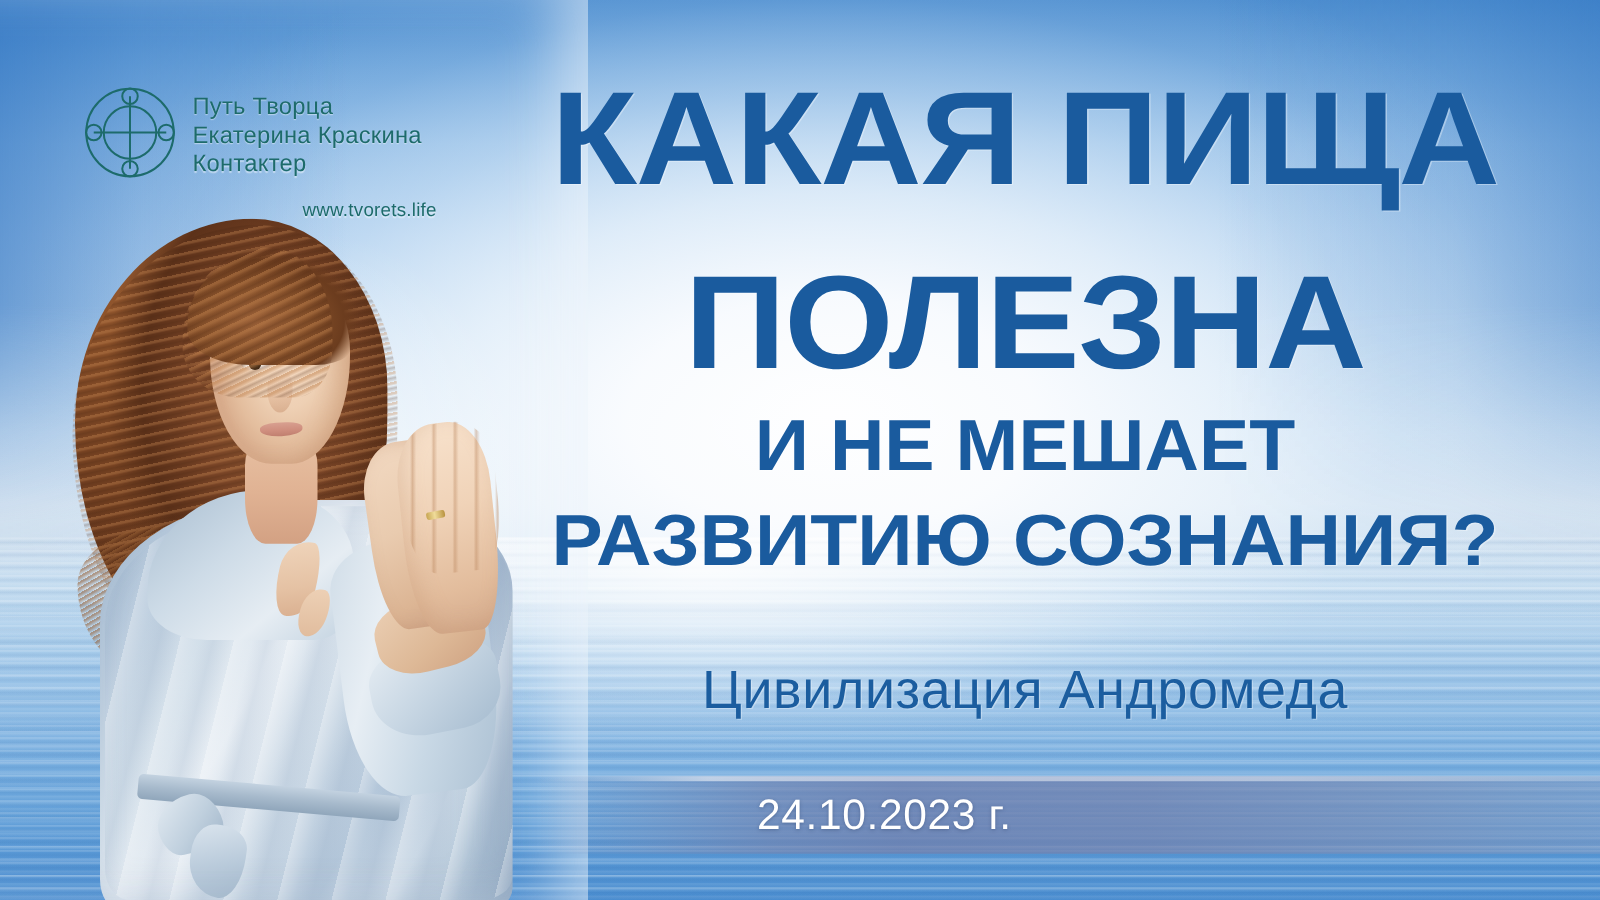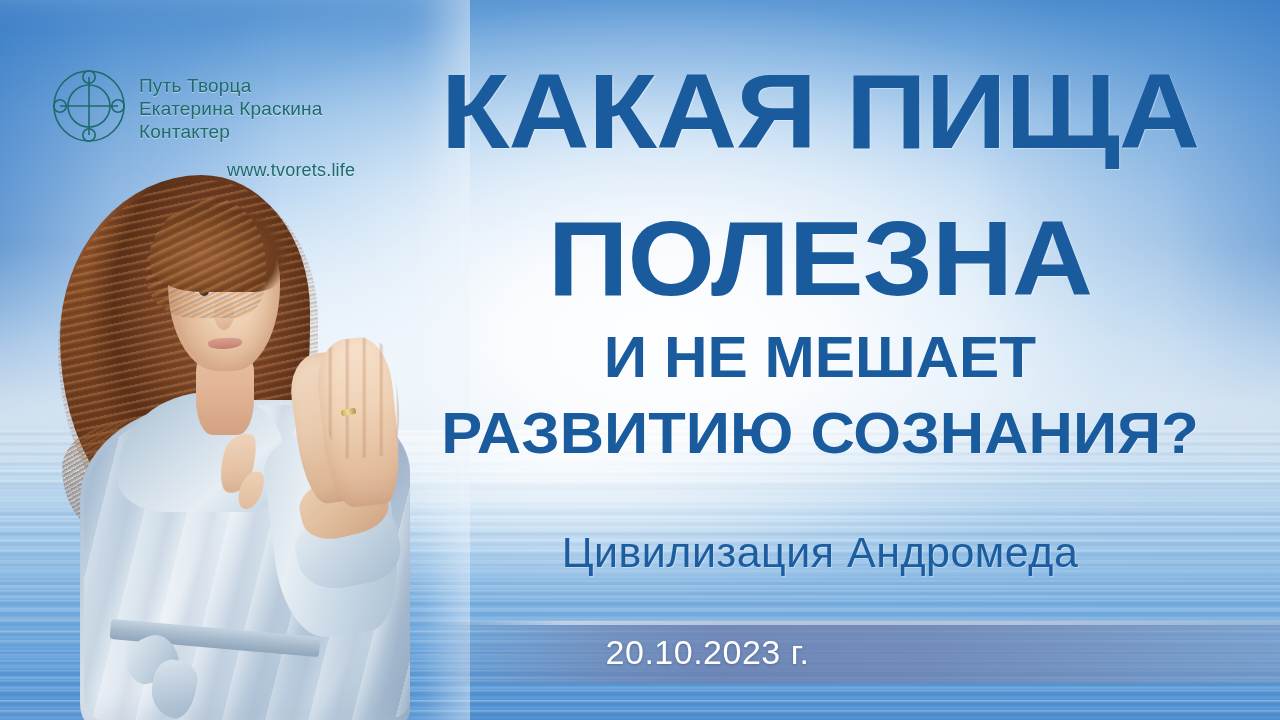--- a/index.html
+++ b/index.html
@@ -381,21 +381,21 @@
     width: 470px; height: 720px;
     pointer-events: none;
     background:
       linear-gradient(90deg, rgba(0,0,0,0) 0%, rgba(0,0,0,0) 66%, rgba(255,255,255,0.0) 100%);
     box-shadow: inset -40px 0 46px -16px rgba(236,244,251,0.55);
   }
 
   
   .brand {
     position: absolute;
-    left: 47px; top: 62px;
+    left: 62px; top: 62px;
     width: 300px; height: 130px;
   }
   .brand-mark {
     position: absolute;
     left: 4px; top: 6px;
     width: 76px; height: 76px;
   }
   .brand-text {
     position: absolute;
     left: 92px; top: 12px;
@@ -404,21 +404,21 @@
     line-height: 23px;
     font-weight: 400;
     letter-spacing: 0.2px;
     white-space: nowrap;
     text-shadow: 0 1px 1px rgba(255,255,255,0.5);
   }
   .brand-url {
     position: absolute;
     left: 180px; top: 98px;
     color: #1d6b6b;
-    font-size: 18px;
+    font-size: 15px;
     letter-spacing: 0.2px;
     font-weight: 400;
     white-space: nowrap;
     text-shadow: 0 1px 1px rgba(255,255,255,0.5);
   }
 
   
   .title-block {
     position: absolute;
     left: 420px; top: 0;
@@ -587,15 +587,15 @@
   <div class="title-block">
     <div class="t-line t1">КАКАЯ ПИЩА</div>
     <div class="t-line t2">ПОЛЕЗНА</div>
     <div class="t-line t3">И НЕ МЕШАЕТ</div>
     <div class="t-line t4">РАЗВИТИЮ СОЗНАНИЯ?</div>
     <div class="subtitle">Цивилизация Андромеда</div>
   </div>
 
   <div class="date-band"></div>
   <div class="date-band-hl"></div>
-  <div class="date-text">20.10.2023 г.</div>
+  <div class="date-text">24.10.2023 г.</div>
 
 </div>
 
 </body></html>

